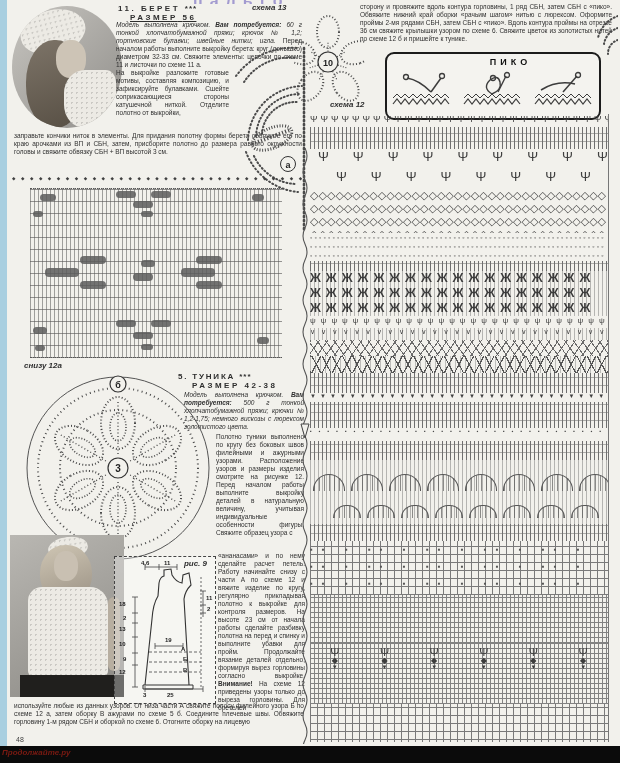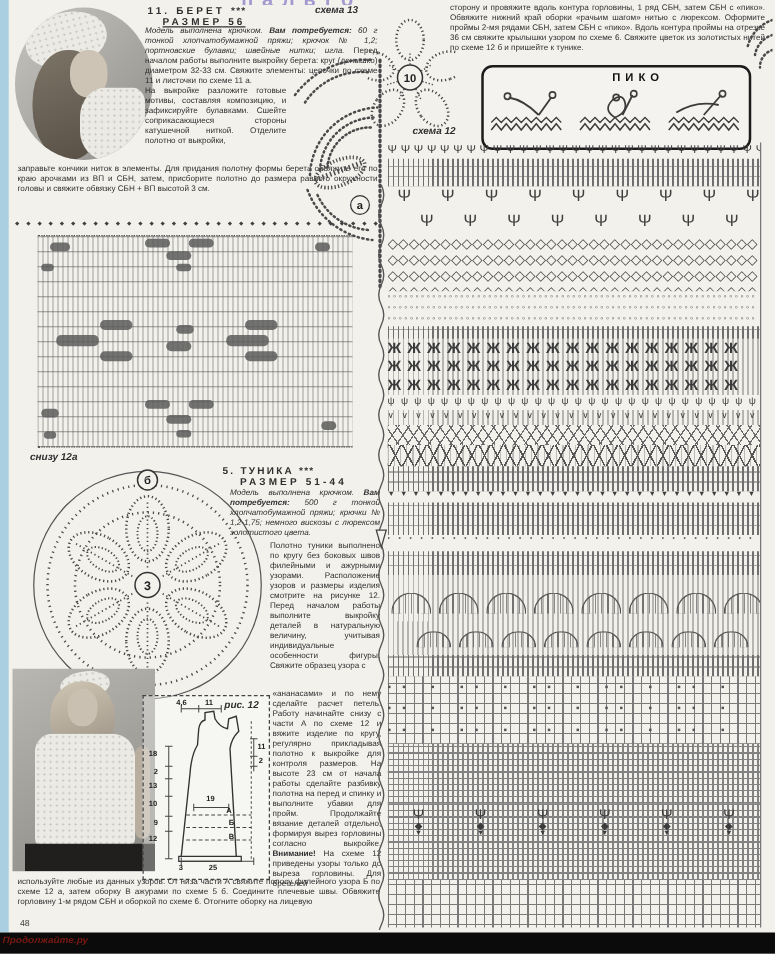--- a/index.html
+++ b/index.html
@@ -170,42 +170,42 @@
     <text x="96" y="13.5" font-size="9" font-weight="bold" text-anchor="middle" fill="#222">б</text>
   </svg>
 
   <div class="abs title" style="left:178px;top:372px;letter-spacing:1.8px;">
     <span>5.</span>
     <span>ТУНИКА</span>
     <span style="letter-spacing:1px;">***</span>
   </div>
   <div class="abs title" style="left:192px;top:381px;">
     <span>РАЗМЕР</span>
-    <span>51-44</span>
+    <span>42-38</span>
   </div>
 
   <div class="abs para" style="left:184px;top:391px;width:120px;">
     <span class="ital">Модель выполнена крючком.</span>
     <span class="ital bold">Вам потребуется:</span>
     <span class="ital">500 г тонкой хлопчатобумажной пряжи; крючки № 1,2-1,75; немного вискозы с люрексом золотистого цвета.</span>
   </div>
   <div class="abs para" style="left:216px;top:433px;width:88px;">Полотно туники выполнено по кругу без боковых швов филейными и ажурными узорами. Расположение узоров и размеры изделия смотрите на рисунке 12. Перед началом работы выполните выкройку деталей в натуральную величину, учитывая индивидуальные особенности фигуры. Свяжите образец узора с</div>
 
   <div class="abs photo" style="left:10px;top:535px;width:114px;height:162px;background:linear-gradient(150deg,#b9b7b2,#8b8984);">
     <div class="abs dotwhite" style="left:38px;top:2px;width:40px;height:22px;border-radius:50%;transform:rotate(-8deg);"></div>
     <div class="abs" style="left:30px;top:10px;width:52px;height:58px;border-radius:48%;
                 background:linear-gradient(160deg,#cfc6b4,#9a9184);"></div>
     <div class="abs" style="left:44px;top:16px;width:24px;height:30px;border-radius:46%;background:#c9c0b2;"></div>
     <div class="abs dotwhite" style="left:18px;top:52px;width:80px;height:90px;border-radius:14px 18px 6px 6px;"></div>
     <div class="abs" style="left:98px;top:62px;width:12px;height:74px;border-radius:8px;background:#b7aea0;"></div>
     <div class="abs" style="left:10px;top:140px;width:104px;height:22px;background:#201f1d;"></div>
   </div>
 
   <div class="abs" id="fig-box" style="left:114px;top:556px;width:100px;height:146px;">
-    <span class="schemelabel" id="fig-label">рис. 12</span>
+    <span class="schemelabel" id="fig-label">рис. 9</span>
     <svg width="100" height="146" viewBox="0 0 100 146">
       <g fill="none" stroke="#333" stroke-width="1.1">
         <path d="M30 128 L37 62 Q38 47 43 39 L44 26 Q45 20 49 19 L49 13 L56 12 L57 18 Q61 25 67 26 L68 18 L74 16 L76 28 Q70 34 69 42 L74 128"></path>
         <path d="M28 128 h50 v4 h-50 z" stroke-width="1"></path>
       </g>
       <g stroke="#444" stroke-width=".8" fill="none">
         <path d="M20 40 V130 M17 40 H23 M17 56 H23 M17 66 H23 M17 80 H23 M17 96 H23 M17 108 H23 M17 130 H23"></path>
         <path d="M30 10 H62 M30 7 V13 M44 7 V13 M62 7 V13"></path>
         <path d="M88 34 V60 M85 34 H91 M85 48 H91 M85 56 H91"></path>
         <path d="M40 89 H68 M40 86 V92 M68 86 V92"></path>

